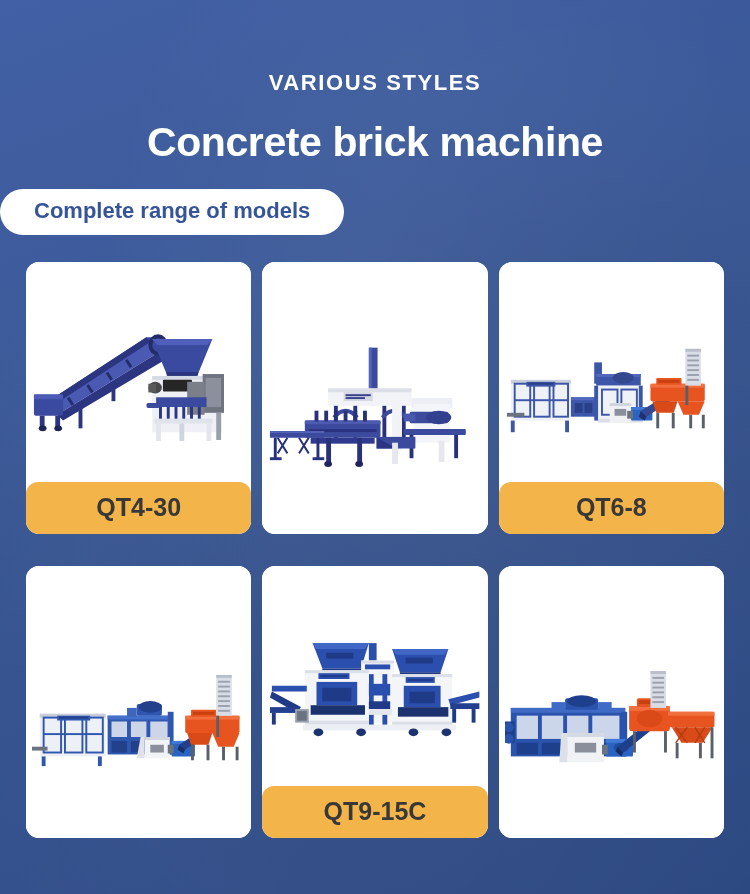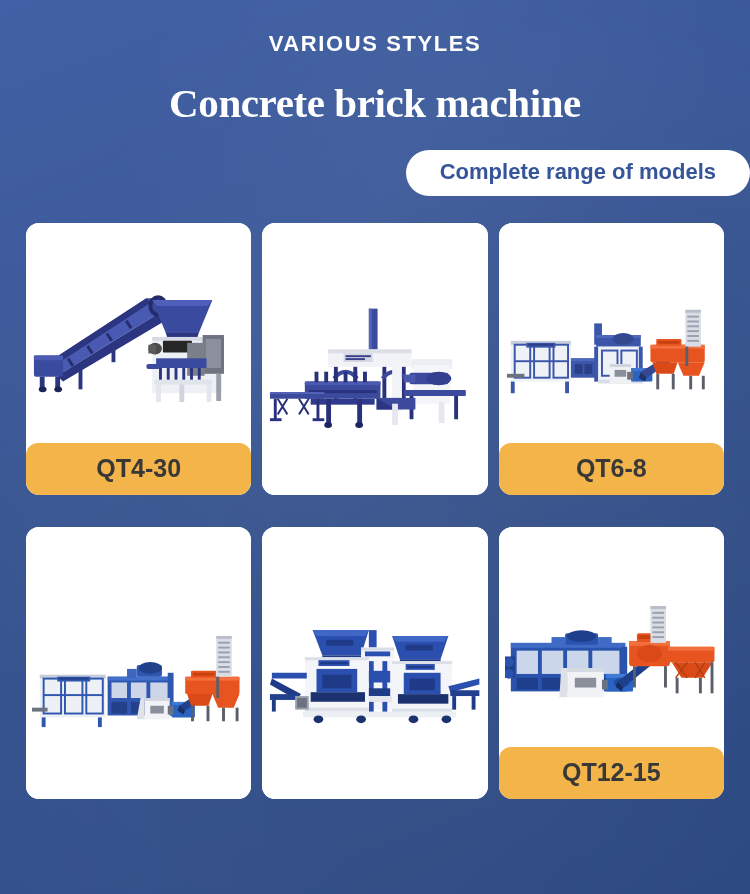--- a/index.html
+++ b/index.html
@@ -33,45 +33,44 @@
   .page {
     position: relative;
     width: 750px;
     height: 894px;
     z-index: 2;
   }
 
   
   .header {
     text-align: center;
-    padding-top: 33px;
+    padding-top: 72px;
   }
 
   .eyebrow {
     color: #ffffff;
     font-size: 22px;
     font-weight: 600;
     letter-spacing: 1.6px;
     line-height: 1;
   }
 
   .headline {
     color: #ffffff;
     font-size: 41px;
     font-weight: 700;
     letter-spacing: -0.4px;
     line-height: 1;
     margin-top: 28px;
-    font-family: Liberation Serif, serif;
   }
 
   .pill-wrap {
     margin-top: 26px;
     display: flex;
-    justify-content: flex-end;
+    justify-content: flex-start;
   }
 
   .pill {
     background: #ffffff;
     color: #35549a;
     font-size: 22px;
     font-weight: 600;
     border-radius: 999px;
     padding: 11px 34px 13px;
     line-height: 1;
@@ -507,20 +506,21 @@
 
           <rect x="36" y="122" width="158" height="6" fill="#eceff4"></rect>
           <g fill="#1b326f">
             <ellipse cx="52" cy="130" rx="5" ry="4"></ellipse>
             <ellipse cx="96" cy="130" rx="5" ry="4"></ellipse>
             <ellipse cx="150" cy="130" rx="5" ry="4"></ellipse>
             <ellipse cx="184" cy="130" rx="5" ry="4"></ellipse>
           </g>
         </svg>
       </div>
+      <div class="card-label">QT9-15C</div>
     </div>
 
     <div class="card">
       <div class="card-figure">
         <svg viewBox="0 0 220 150" preserveAspectRatio="xMidYMid meet">
 
           <rect x="6" y="78" width="118" height="50" fill="#2a53ad"></rect>
           <rect x="6" y="78" width="118" height="5" fill="#3f6bc6"></rect>
           <g fill="#ccd6ea">
             <rect x="12" y="86" width="22" height="24"></rect>
@@ -585,17 +585,16 @@
 
           <g fill="#5a5f6a">
             <rect x="132" y="102" width="3" height="22"></rect>
             <rect x="164" y="102" width="3" height="22"></rect>
             <rect x="176" y="114" width="3" height="16"></rect>
             <rect x="200" y="114" width="3" height="16"></rect>
             <rect x="212" y="98" width="3" height="32"></rect>
           </g>
         </svg>
       </div>
-      <div class="card-label">QT12-15</div>
     </div>
 
   </div>
 </div>
 
 </body></html>

